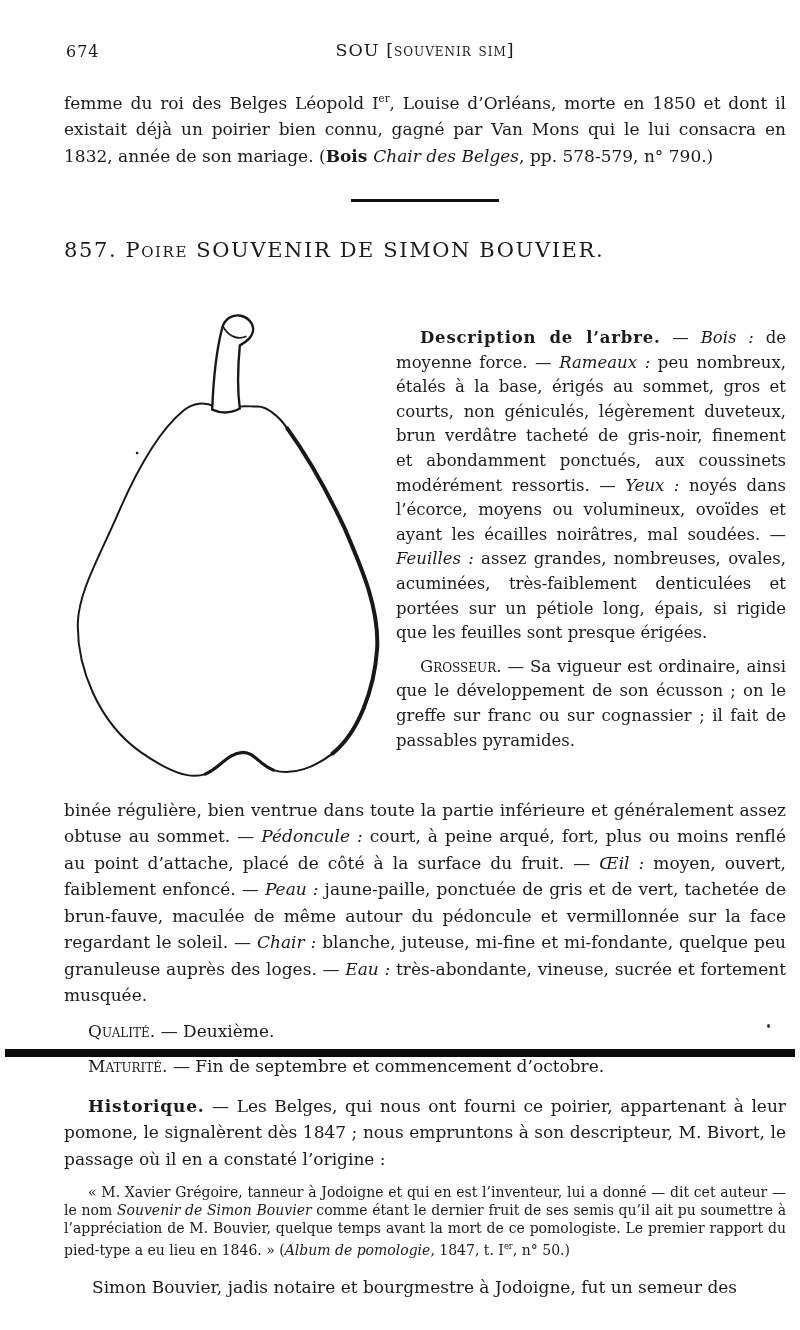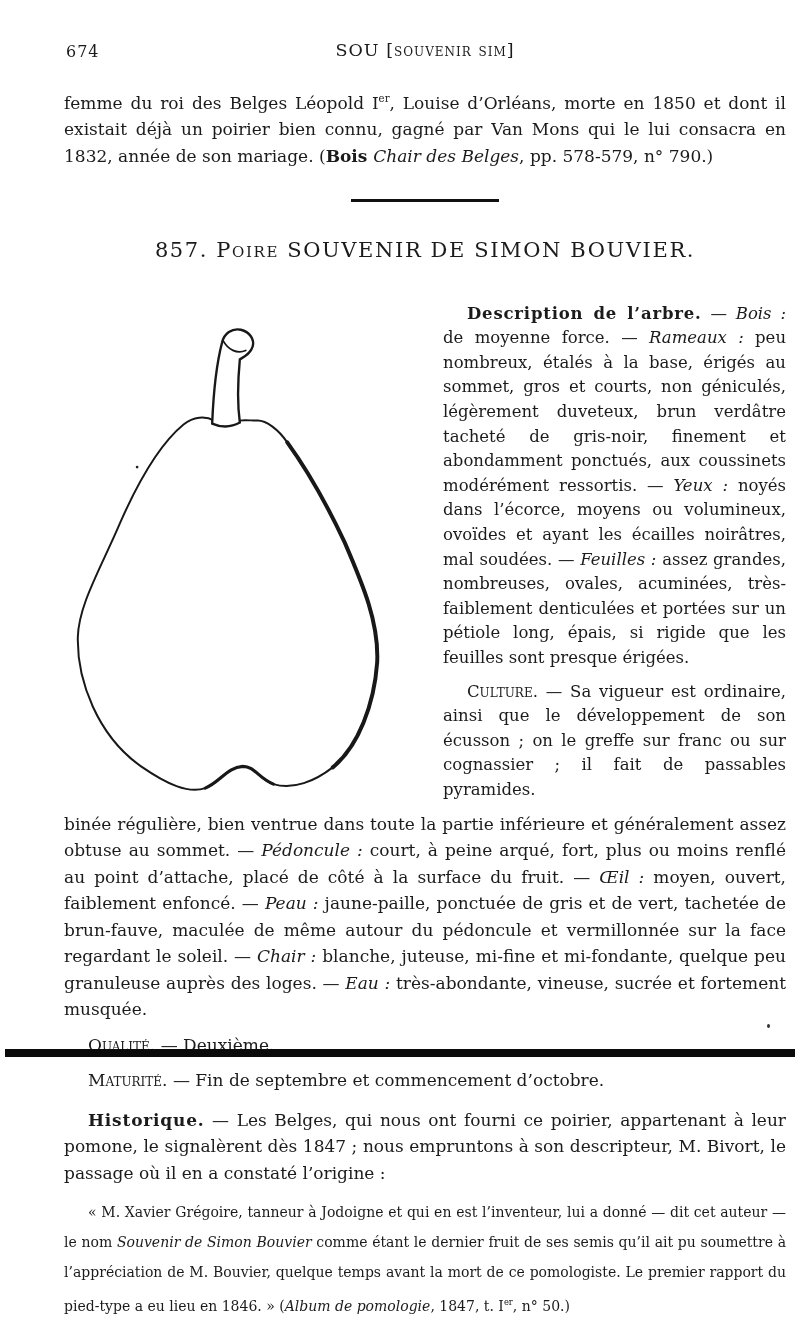--- a/index.html
+++ b/index.html
@@ -15,37 +15,37 @@
   .hdr{position:relative;height:24px;width:722px;}
   .pageno{position:absolute;left:2px;top:2px;font-size:16px;letter-spacing:1px;}
   .running{position:absolute;left:0;right:0;text-align:center;font-size:17.5px;letter-spacing:1px;}
 
   
   .para{width:722px;font-size:17px;line-height:26.5px;text-align:justify;margin:0;}
   .intro{margin-top:22px;}
 
   .rule{width:148px;height:2.5px;background:#111;margin:30px auto 0 auto;}
 
-  .title{margin:36px 0 0 0;width:722px;text-align:center;font-size:21px;font-weight:400;
+  .title{margin:36px 0 0 0;width:722px;text-align:left;font-size:21px;font-weight:400;
          letter-spacing:1.6px;white-space:nowrap;}
 
   
-  .cols{display:flex;width:722px;margin-top:40px;align-items:flex-start;gap:47px;}
+  .cols{display:flex;width:722px;margin-top:26px;align-items:center;}
   .fig{width:326px;flex:0 0 326px;margin:0;padding:0;}
   .colr{flex:1 1 auto;padding-left:6px;}
   .colr p{font-size:16.5px;line-height:24.6px;text-align:justify;margin:0;}
   .colr .gap{margin-top:9px;}
   .ti{text-indent:24px;}
   .lead b{letter-spacing:0.8px;}
 
   .cont{margin-top:5px;}
   .mq{margin-top:9px;}
   .hist{margin-top:13px;}
 
-  .quote{width:722px;font-size:14px;line-height:30px;text-align:justify;margin:11px 0 0 0;}
+  .quote{width:722px;font-size:14px;line-height:18px;text-align:justify;margin:11px 0 0 0;}
   .final{margin-top:15px;text-indent:28px;}
 
   .bottombar{position:absolute;left:5px;right:5px;bottom:3px;height:8px;background:#0b0b0b;}
   .speck{position:absolute;width:3px;height:4px;background:#333;border-radius:50%;
          right:30px;bottom:32px;}
 </style>
 </head>
 <body>
 
 <div class="page">
@@ -96,21 +96,21 @@
                    C 169 124, 159 124, 150 120 Z" fill="#ffffff" stroke-width="2.4"></path>
 
           <path d="M 161 36 C 166 45, 175 50, 184 46" stroke-width="1.8"></path>
 
           <circle cx="74" cy="164" r="1.4" fill="#222" stroke="none"></circle>
         </g>
       </svg>
     </figure>
     <div class="colr">
       <p class="ti lead"><b>Description de l’arbre.</b> — <i>Bois :</i> de moyenne force. — <i>Rameaux :</i> peu nombreux, étalés à la base, érigés au sommet, gros et courts, non géniculés, légèrement duveteux, brun verdâtre tacheté de gris-noir, finement et abondamment ponctués, aux coussinets modérément ressortis. — <i>Yeux :</i> noyés dans l’écorce, moyens ou volumineux, ovoïdes et ayant les écailles noirâtres, mal soudées. — <i>Feuilles :</i> assez grandes, nombreuses, ovales, acuminées, très-faiblement denticulées et portées sur un pétiole long, épais, si rigide que les feuilles sont presque érigées.</p>
-      <p class="ti gap"><span class="sc">Culture.</span> — Sa vigueur est ordinaire, ainsi que le développement de son écusson ; on le greffe sur franc ou sur cognassier ; il fait de passables pyramides.</p>
+      <p class="ti gap"><span class="sc">Grosseur.</span> — Sa vigueur est ordinaire, ainsi que le développement de son écusson ; on le greffe sur franc ou sur cognassier ; il fait de passables pyramides.</p>
     </div>
   </div>
 
   <p class="para cont">binée régulière, bien ventrue dans toute la partie inférieure et généralement assez obtuse au sommet. — <i>Pédoncule :</i> court, à peine arqué, fort, plus ou moins renflé au point d’attache, placé de côté à la surface du fruit. — <i>Œil :</i> moyen, ouvert, faiblement enfoncé. — <i>Peau :</i> jaune-paille, ponctuée de gris et de vert, tachetée de brun-fauve, maculée de même autour du pédoncule et vermillonnée sur la face regardant le soleil. — <i>Chair :</i> blanche, juteuse, mi-fine et mi-fondante, quelque peu granuleuse auprès des loges. — <i>Eau :</i> très-abondante, vineuse, sucrée et fortement musquée.</p>
 
   <p class="para ti mq"><span class="sc">Qualité.</span> — Deuxième.</p>
   <p class="para ti mq"><span class="sc">Maturité.</span> — Fin de septembre et commencement d’octobre.</p>
 
   <p class="para ti hist lead"><b>Historique.</b> — Les Belges, qui nous ont fourni ce poirier, appartenant à leur pomone, le signalèrent dès 1847 ; nous empruntons à son descripteur, M. Bivort, le passage où il en a constaté l’origine :</p>
 

